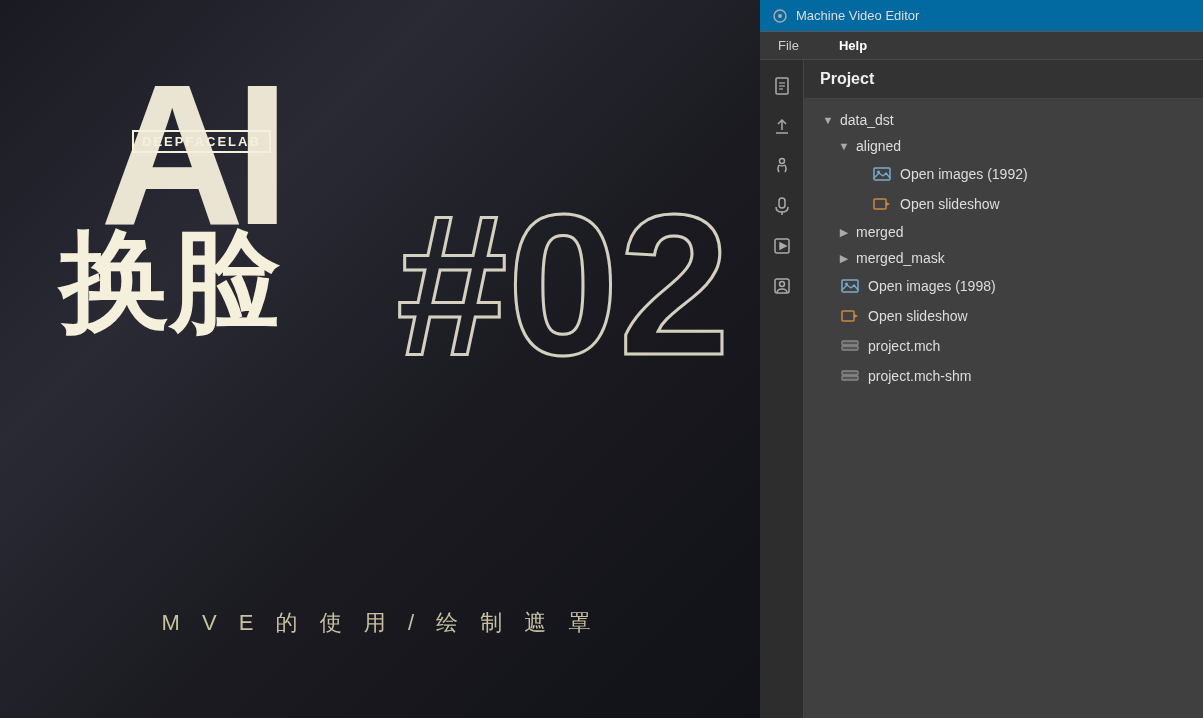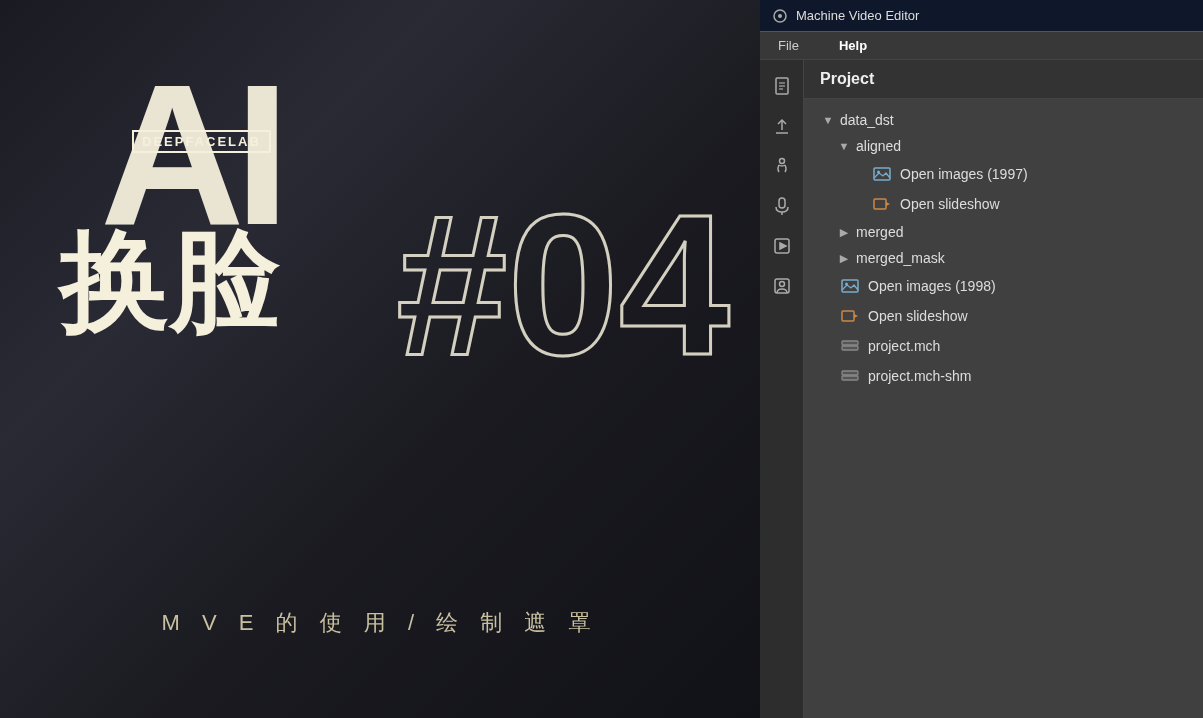--- a/index.html
+++ b/index.html
@@ -97,21 +97,21 @@
     .right-panel {
       flex: 1;
       background: #2d2d2d;
       display: flex;
       flex-direction: column;
       height: 718px;
     }
 
     
     .title-bar {
-      background: #0f172a;
+      background: #0369a1;
       height: 32px;
       display: flex;
       align-items: center;
       padding: 0 12px;
       border-bottom: 1px solid #555;
     }
 
     .title-bar-icon {
       width: 16px;
       height: 16px;
@@ -265,21 +265,21 @@
   <div class="video-bg"></div>
 
   <div class="ai-text">AI</div>
 
   <div class="deepfacelab-label">DEEPFACELAB</div>
 
   <div class="main-title">
     <span>换脸</span><br>
   </div>
 
-  <div class="episode-number">#04</div>
+  <div class="episode-number">#02</div>
 
   <div class="subtitle">M V E 的 使 用 / 绘 制 遮 罩</div>
 </div>
 
 <div class="right-panel">
 
   <div class="title-bar">
     <div class="title-bar-icon">
       <svg width="16" height="16" viewBox="0 0 16 16" fill="#aaa">
         <circle cx="8" cy="8" r="6" stroke="#aaa" stroke-width="1.5" fill="none"></circle>
@@ -363,21 +363,21 @@
 
         <div class="tree-item indent-2">
           <span class="tree-chevron" style="opacity:0">▶</span>
           <span class="tree-icon icon-image">
             <svg width="18" height="18" viewBox="0 0 18 18" fill="none">
               <rect x="1" y="3" width="16" height="12" rx="1" stroke="#7aabcc" stroke-width="1.5"></rect>
               <circle cx="5.5" cy="7" r="1.5" fill="#7aabcc"></circle>
               <polyline points="1,13 6,8 10,11 13,8 17,13" stroke="#7aabcc" stroke-width="1.3" fill="none"></polyline>
             </svg>
           </span>
-          <span class="tree-label">Open images (1997)</span>
+          <span class="tree-label">Open images (1992)</span>
         </div>
 
         <div class="tree-item indent-2">
           <span class="tree-chevron" style="opacity:0">▶</span>
           <span class="tree-icon icon-video">
             <svg width="18" height="18" viewBox="0 0 18 18" fill="none">
               <rect x="1" y="4" width="12" height="10" rx="1" stroke="#cc8844" stroke-width="1.5"></rect>
               <polygon points="13,7 17,9 13,11" fill="#cc8844"></polygon>
             </svg>
           </span>

